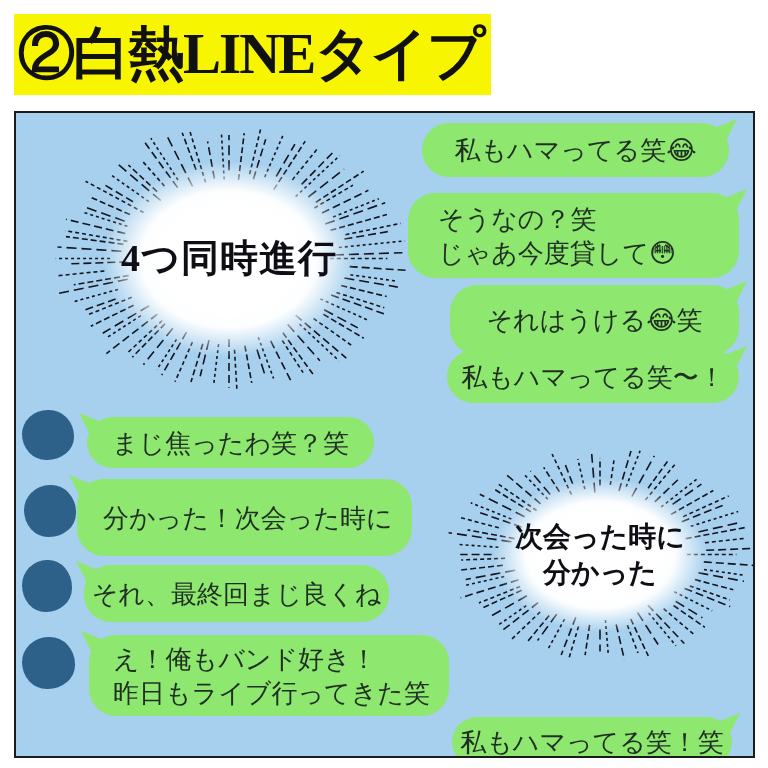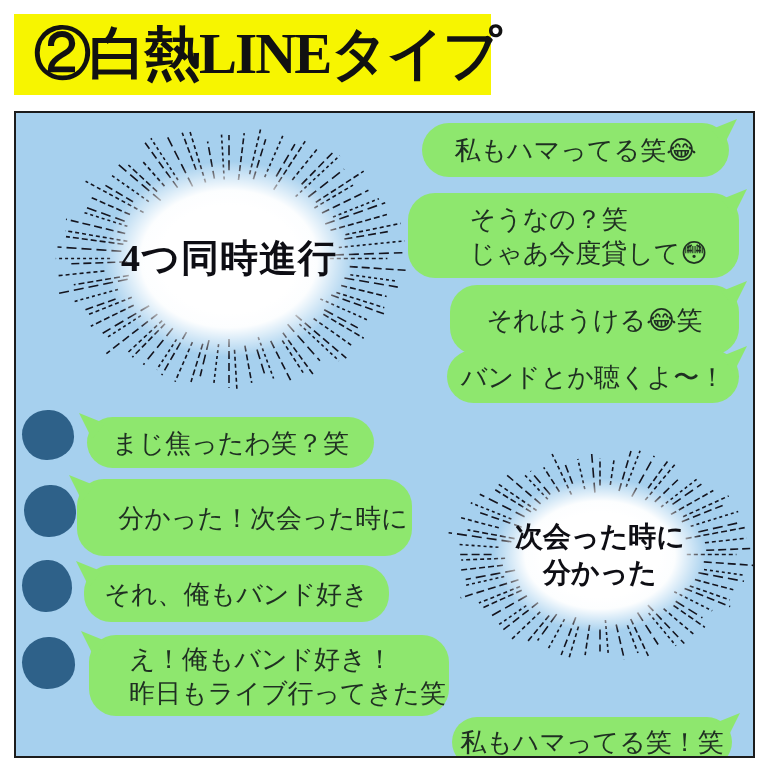--- a/index.html
+++ b/index.html
@@ -4,33 +4,33 @@
 <style>
   html,body{margin:0;padding:0;background:#ffffff;}
   .page{position:relative;width:768px;height:768px;background:#ffffff;overflow:hidden;
         font-family:"Liberation Sans","DejaVu Sans",sans-serif;}
 
   
   .banner{position:absolute;left:14px;top:14px;width:477px;height:81px;
           background:var(--banner-bg,#f7f500);display:flex;align-items:center;}
   .banner .title{font-family:"Liberation Serif","DejaVu Serif",serif;font-weight:900;
           font-size:57px;letter-spacing:-2px;color:var(--banner-text,#111);
-          padding-left:20px;white-space:nowrap;}
+          padding-left:4px;white-space:nowrap;}
 
   
   .chat{position:absolute;left:14px;top:111px;width:741px;height:647px;box-sizing:border-box;
         background:var(--chat-bg,#a6d0ee);border:2px solid var(--chat-border,#1c1c1c);
         overflow:hidden;}
 
   
   .bubble{position:absolute;background:var(--bubble-green,#8ee76e);border-radius:27px;
           color:var(--message-text,#1f2f22);font-size:26px;line-height:34px;
           display:flex;align-items:center;justify-content:center;text-align:center;
           white-space:nowrap;}
-  .bubble.ml{justify-content:center;text-align:left;}
+  .bubble.ml{justify-content:flex-start;text-align:left;}
   .msg{position:relative;z-index:2;}
   .tail{position:absolute;width:26px;height:26px;background:var(--bubble-green,#8ee76e);z-index:1;}
   .tail.tr{top:-4px;right:-8px;clip-path:polygon(100% 0,0 40%,50% 100%);}
   .tail.tl{top:-4px;left:-8px;clip-path:polygon(0 0,100% 40%,50% 100%);}
 
   
   .avatar{position:absolute;background:var(--avatar-blue,#2e6189);
           border-radius:50% 48% 52% 47% / 49% 53% 46% 52%;}
 
   
@@ -245,45 +245,45 @@
       </div>
     </div>
 
     <div class="bubble" style="left:434px;top:172px;width:289px;height:70px">
       <span class="tail tr"></span>
       <div class="msg">それはうける😂笑</div>
     </div>
 
     <div class="bubble" style="left:431px;top:237px;width:292px;height:53px">
       <span class="tail tr"></span>
-      <div class="msg">バンドとか聴くよ〜！</div>
+      <div class="msg">私もハマってる笑〜！</div>
     </div>
 
     <div class="avatar" style="left:6px;top:297px;width:52px;height:50px"></div>
     <div class="bubble" style="left:71px;top:304px;width:287px;height:51px">
       <span class="tail tl"></span>
       <div class="msg">まじ焦ったわ笑？笑</div>
     </div>
 
     <div class="avatar" style="left:8px;top:372px;width:52px;height:52px"></div>
-    <div class="bubble ml" style="left:61px;top:366px;width:335px;height:77px;padding-left:37px;box-sizing:border-box">
+    <div class="bubble ml" style="left:61px;top:366px;width:335px;height:77px;padding-left:26px;box-sizing:border-box">
       <span class="tail tl"></span>
       <div class="msg">
         <div>分かった！次会った時に</div>
       </div>
     </div>
 
     <div class="avatar" style="left:6px;top:447px;width:50px;height:52px"></div>
     <div class="bubble" style="left:68px;top:452px;width:305px;height:57px">
       <span class="tail tl"></span>
-      <div class="msg">それ、俺もバンド好き</div>
+      <div class="msg">それ、最終回まじ良くね</div>
     </div>
 
     <div class="avatar" style="left:6px;top:524px;width:53px;height:52px"></div>
-    <div class="bubble ml" style="left:73px;top:522px;width:360px;height:81px;padding-left:37px;box-sizing:border-box">
+    <div class="bubble ml" style="left:73px;top:522px;width:360px;height:81px;padding-left:24px;box-sizing:border-box">
       <span class="tail tl"></span>
       <div class="msg">
         <div>え！俺もバンド好き！</div>
         <div>昨日もライブ行ってきた笑</div>
       </div>
     </div>
 
     <div class="bubble" style="left:436px;top:604px;width:280px;height:50px">
       <span class="tail tr"></span>
       <div class="msg">私もハマってる笑！笑</div>

